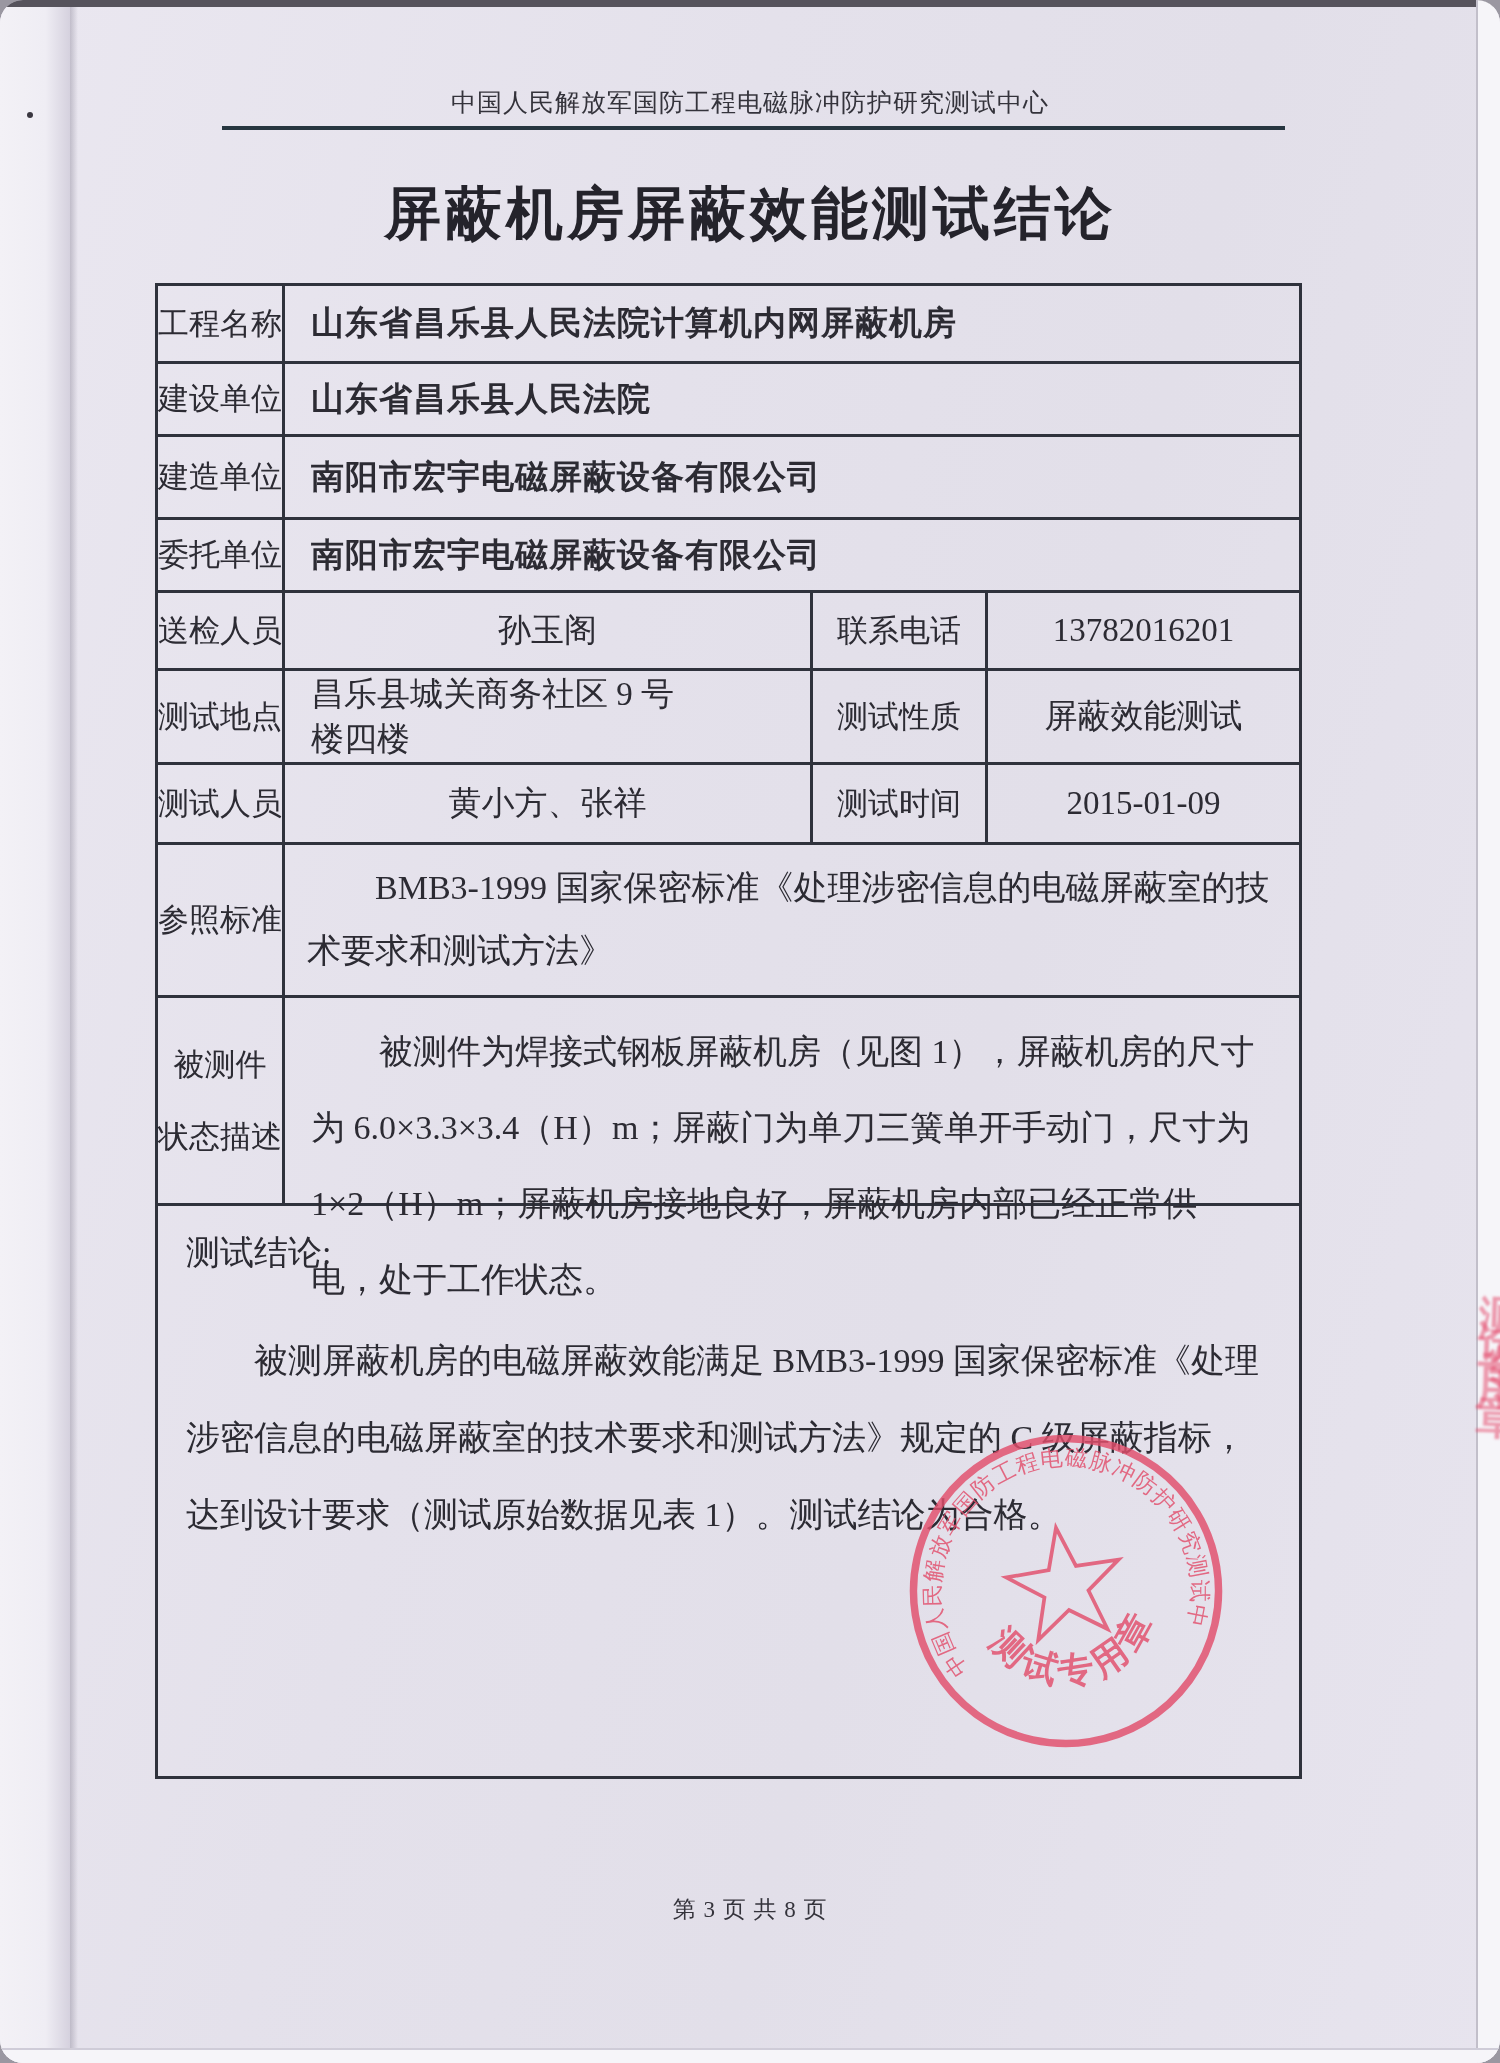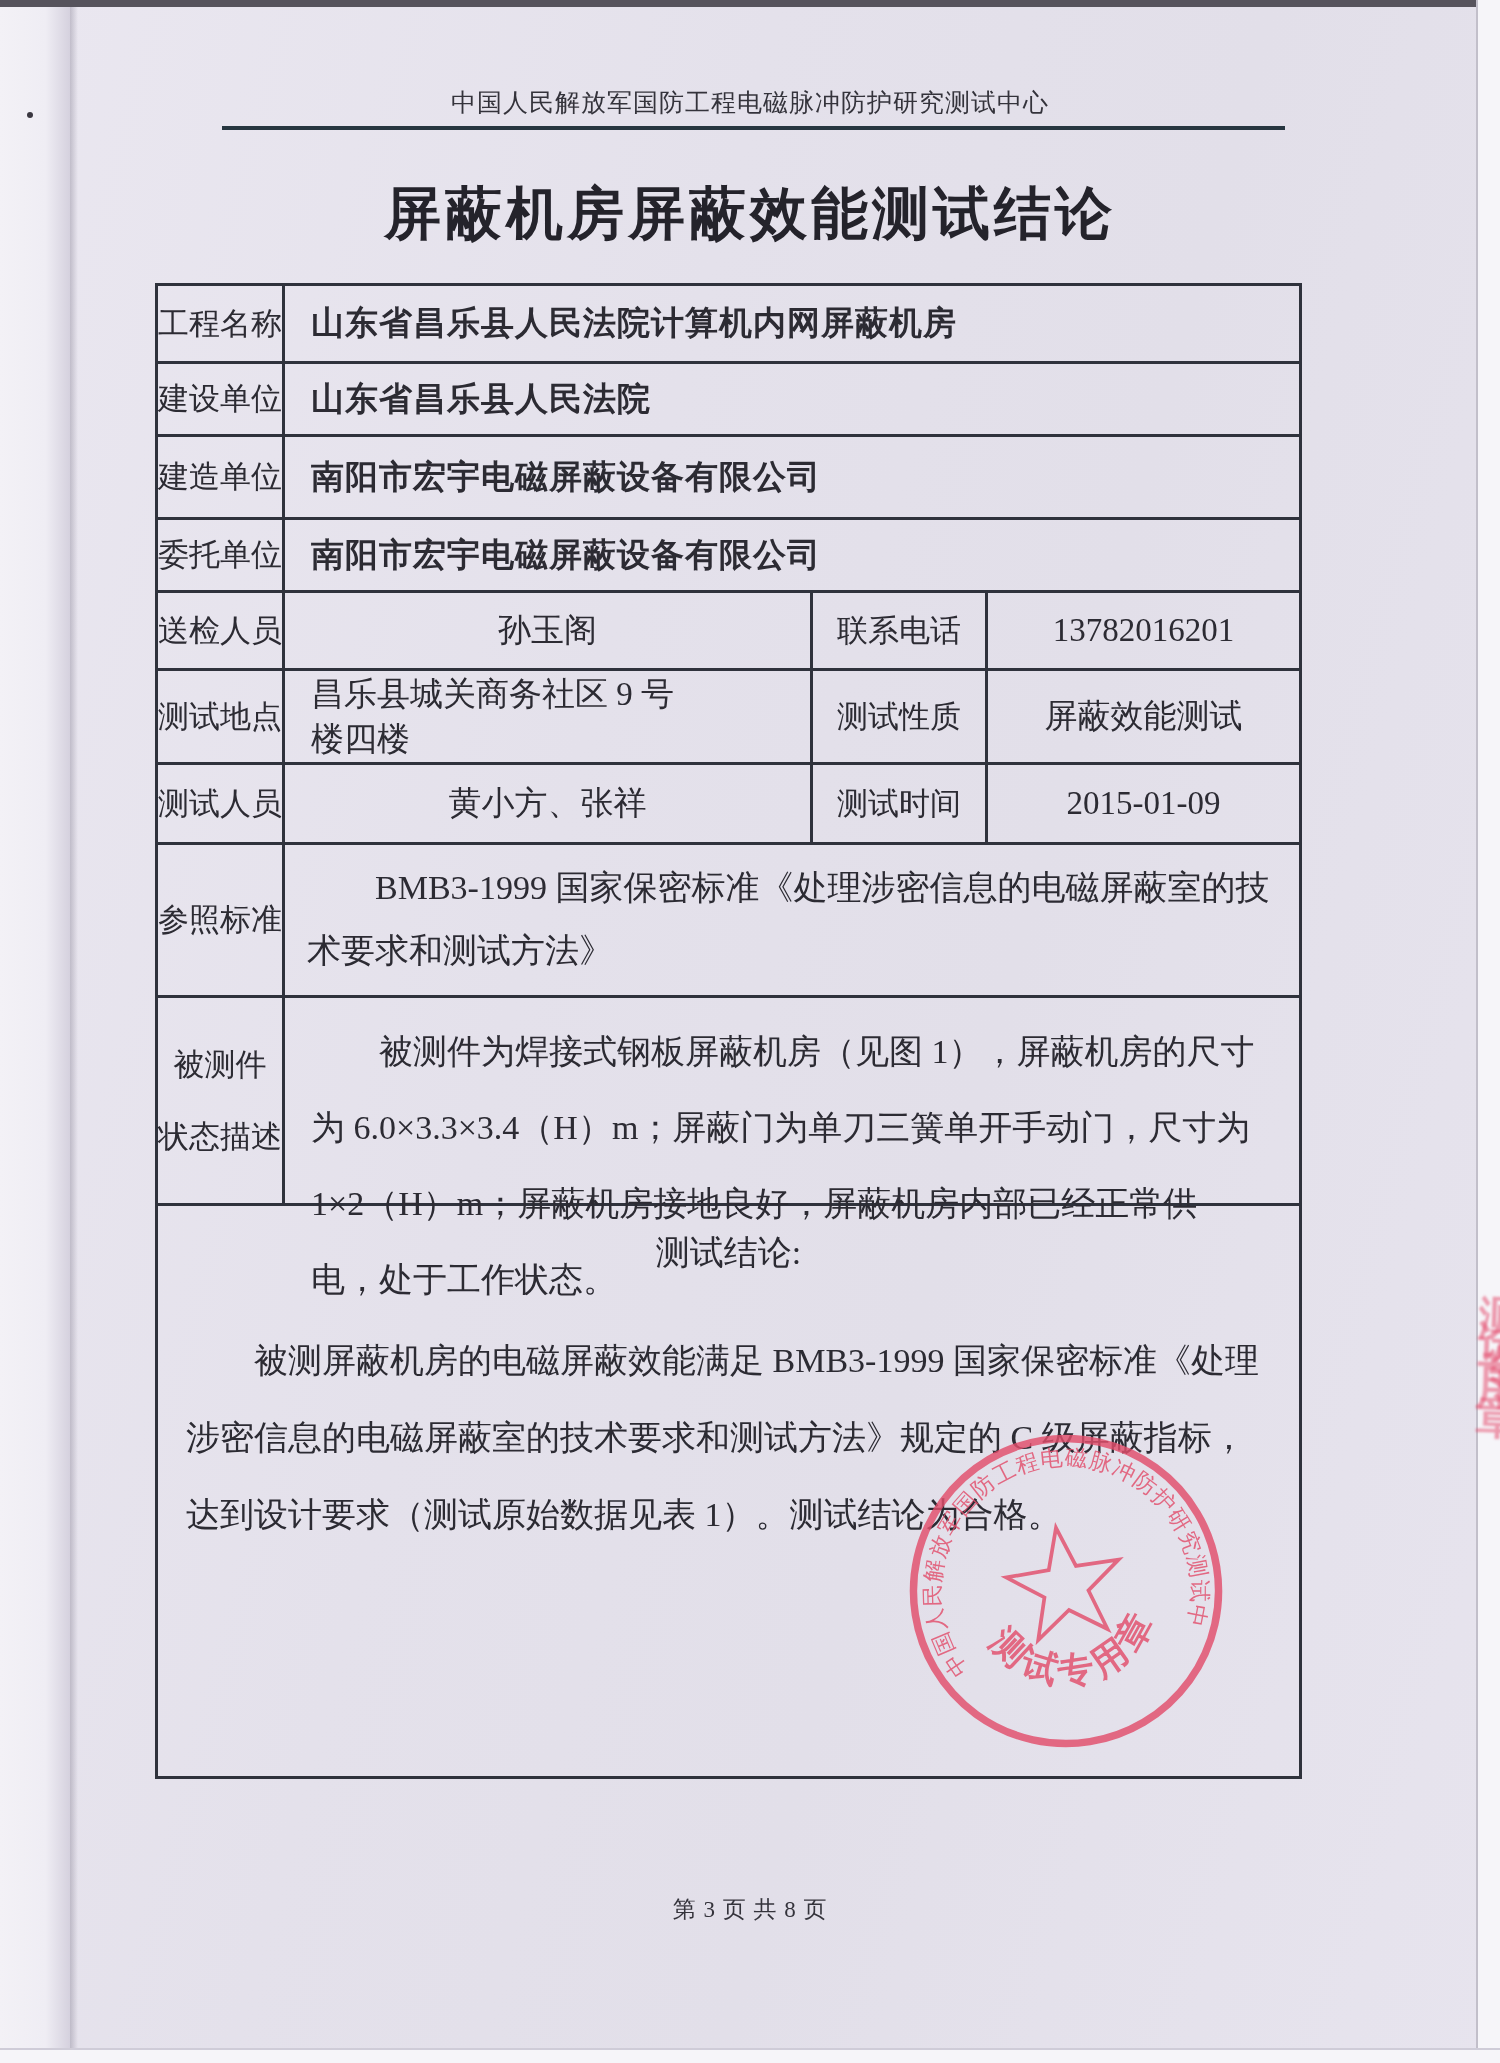--- a/index.html
+++ b/index.html
@@ -1,20 +1,21 @@
 <!DOCTYPE html>
 <html><head>
 <meta charset="utf-8">
 <style>
   html,body { margin:0; padding:0; background:#9a97a1; }
   .page {
     position:relative; width:1500px; height:2063px; overflow:hidden;
     background:linear-gradient(105deg,#eae7f0 0%, #e4e1eb 38%, #e2dfe9 62%, #e7e4ee 100%);
     font-family:"Liberation Serif","DejaVu Serif",serif;
     color:#2c2b33;
+    border-radius:23px;
   }
   
   .scan-top { position:absolute; top:0; left:0; right:0; height:7px; background:#56535c; }
   .scan-left-strip { position:absolute; top:7px; left:0; width:70px; height:2056px;
     background:linear-gradient(90deg,#f3f1f6 0%, #efedf4 65%, #d5d1de 100%); }
   .fold-line { position:absolute; top:7px; left:70px; width:8px; height:2056px;
     background:linear-gradient(90deg, rgba(88,82,104,.28), rgba(88,82,104,0)); }
   .page-edge-right { position:absolute; right:0; top:0; width:22px; height:100%;
     background:#f6f5f9; border-left:2px solid #c2bfca; }
   .page-edge-bottom { position:absolute; bottom:0; left:0; right:0; height:13px;
@@ -54,21 +55,21 @@
   .pre-line { white-space:pre-line; line-height:1.35; }
   .ref-value { flex:1; padding:6px 22px; display:block; text-indent:2em;
     line-height:1.85; font-size:34px; align-self:center; }
   .dut-label { flex-direction:column; justify-content:center; gap:30px; }
   .dut-value { flex:1; display:block; padding:16px 38px 0 26px; text-indent:2em;
     line-height:76px; font-size:34px; }
 
   
   .tr-conclusion { flex:1; border-bottom:none; display:block; position:relative;
     padding:24px 28px; box-sizing:border-box; }
-  .conclusion-label { font-size:34px;text-align:center; }
+  .conclusion-label { font-size:34px; }
   .conclusion-paragraph { margin-top:46px; text-indent:2em; line-height:77px; font-size:34px; }
 
   
   .stamp { position:absolute; left:906px; top:1431px; width:320px; height:320px;
     opacity:.82; z-index:4; }
   .stamp text { font-family:"Liberation Sans","DejaVu Sans",sans-serif; }
 
   
   .footer { position:absolute; top:1894px; left:0; width:100%; text-align:center;
     font-size:23px; letter-spacing:1px; color:#34333b; }

